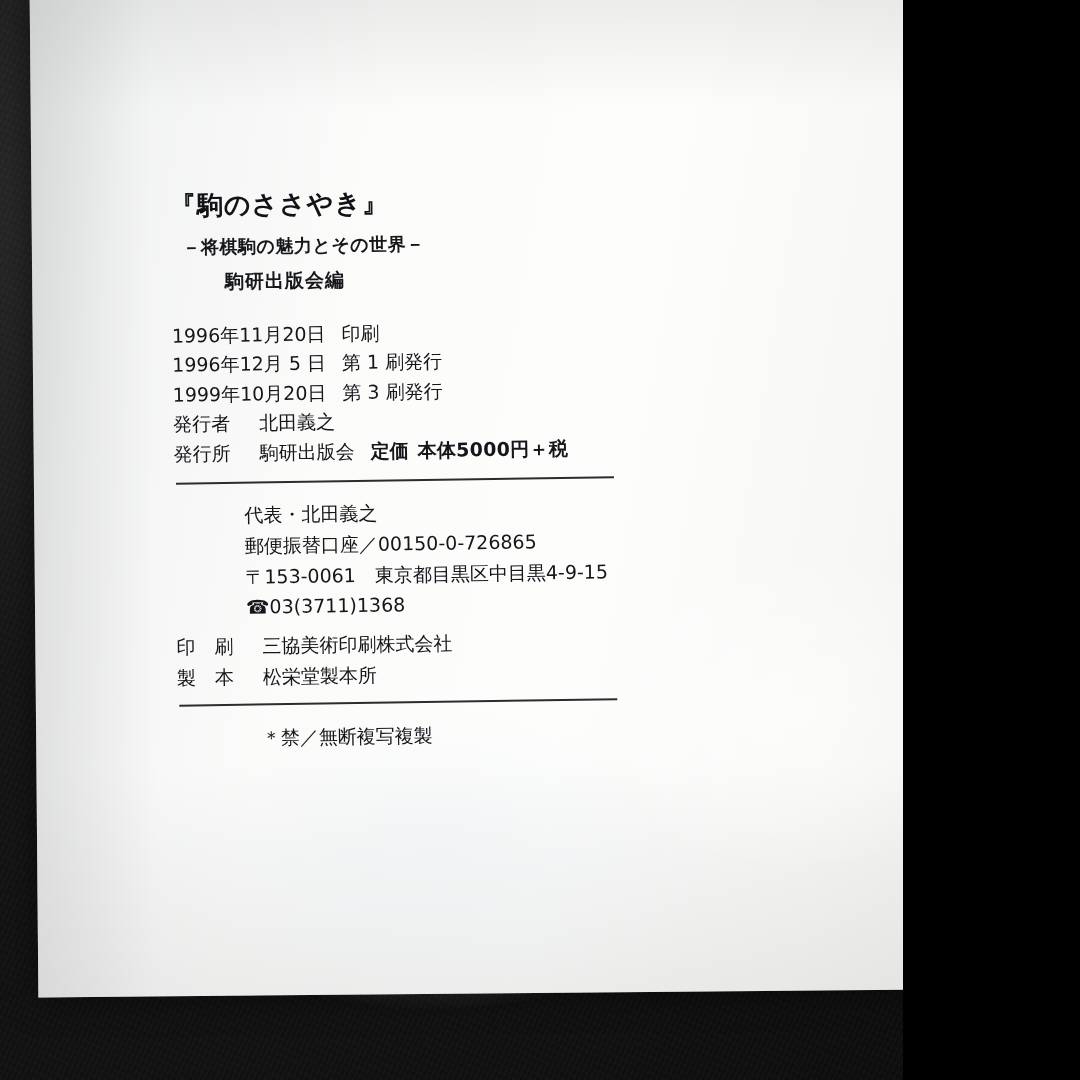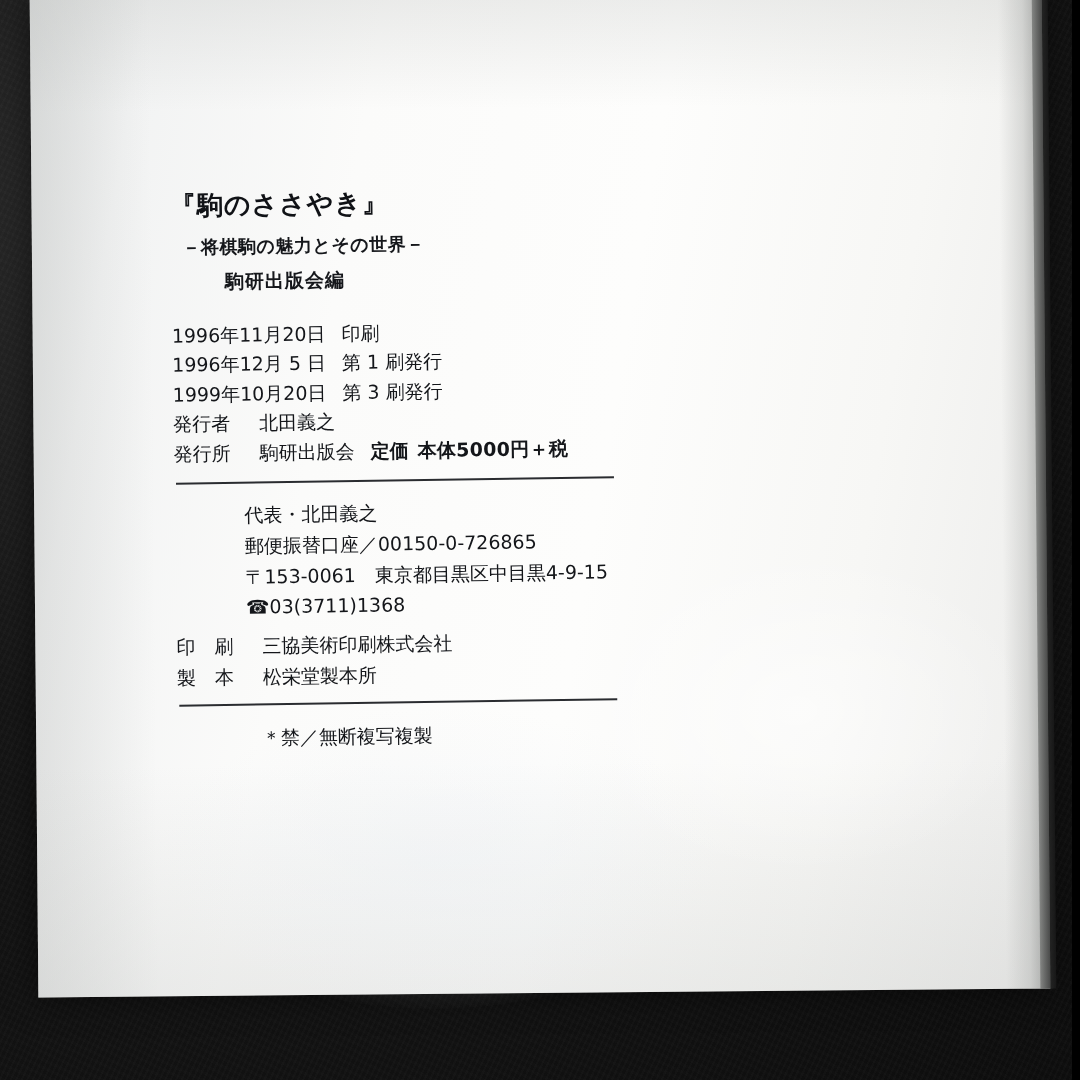--- a/index.html
+++ b/index.html
@@ -2,21 +2,21 @@
 <html lang="ja"><head>
 <meta charset="utf-8">
 <style>
   html, body {
     margin: 0;
     padding: 0;
     background: #000;
   }
   #page {
     position: relative;
-    width: 1072px;
+    width: 903px;
     height: 1080px;
     overflow: hidden;
     font-family: "Liberation Sans", sans-serif;
     background: #131313;
   }
   
   .desk {
     position: absolute;
     inset: 0;
     background:

